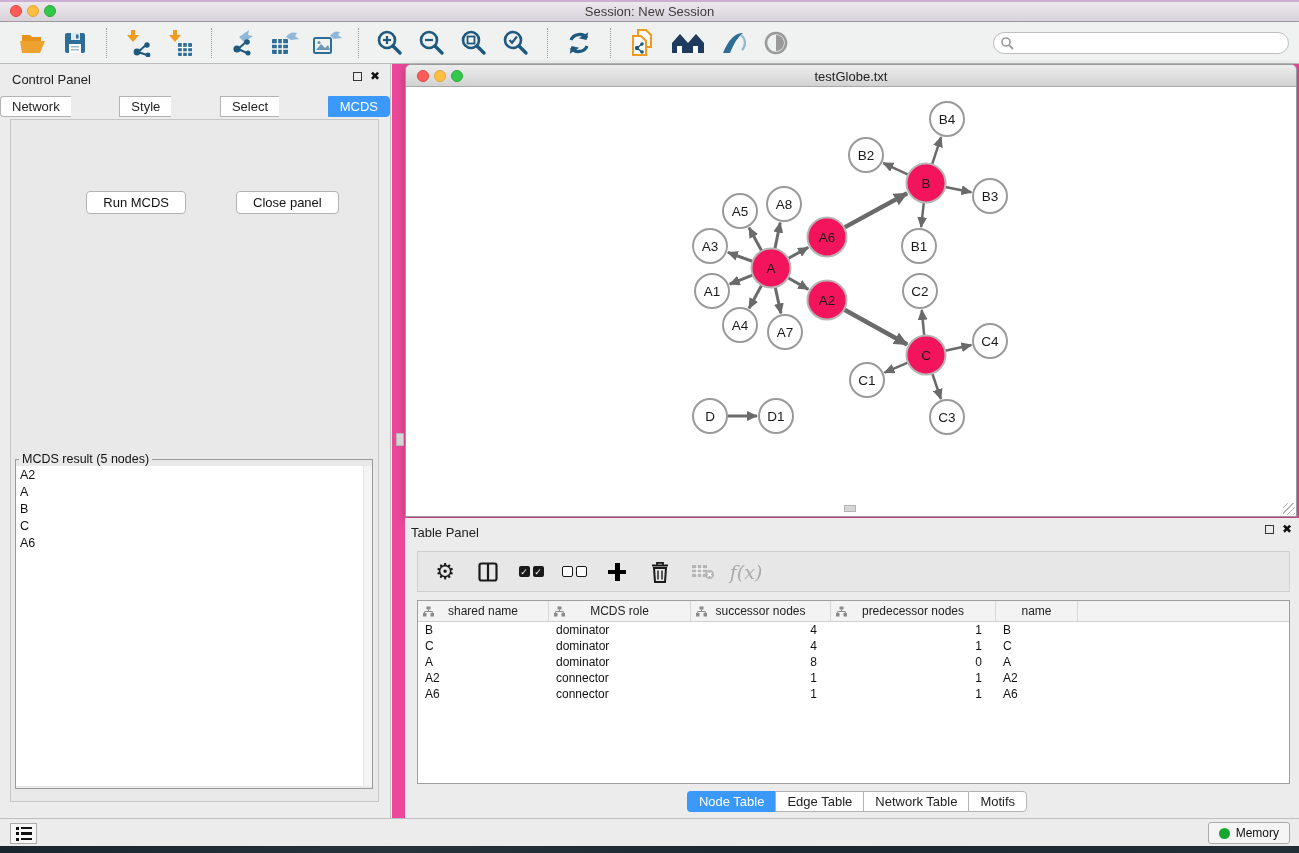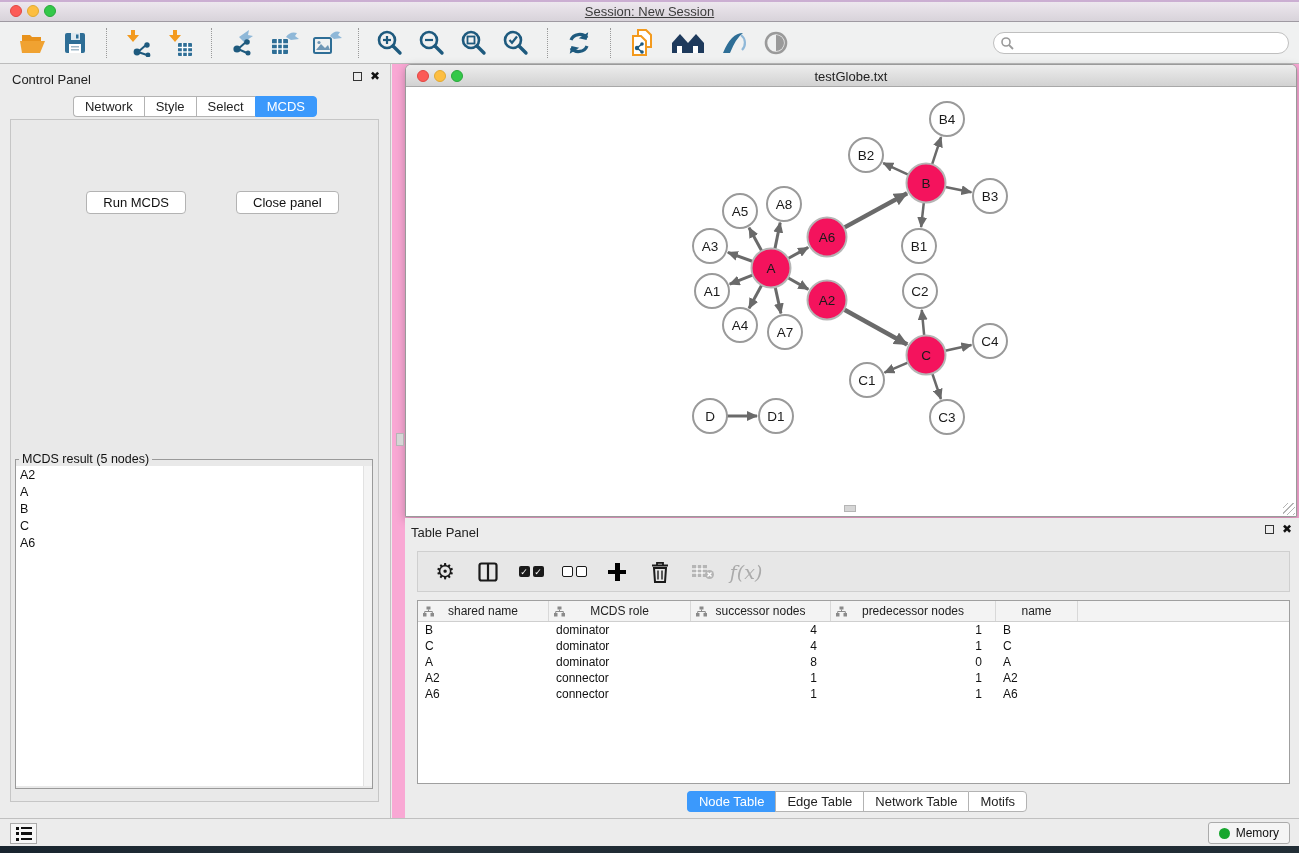--- a/index.html
+++ b/index.html
@@ -7,21 +7,21 @@
   body { font-family: "Liberation Sans", "DejaVu Sans", sans-serif; background:#ececec; position:relative; overflow:hidden; }
 
   
   .titlebar { position:absolute; left:0; top:0; width:1299px; height:22px;
     background:linear-gradient(#efe9f0,#d8d3da); border-bottom:1px solid #9f9aa2; }
   .titlebar::before { content:""; position:absolute; left:0; top:0; right:0; height:2px; background:#cbaed2; }
   .tl-dot { position:absolute; top:5px; width:12px; height:12px; border-radius:50%; }
   .tl-red    { background:#fc5b57; border:1px solid #e14742; }
   .tl-yellow { background:#fdbe41; border:1px solid #e0a932; }
   .tl-green  { background:#34c84a; border:1px solid #2aa83c; }
-  .titlebar .title { position:absolute; width:100%; text-align:center; top:4px; font-size:13px; color:#3c3c3c;text-decoration:underline; }
+  .titlebar .title { position:absolute; width:100%; text-align:center; top:4px; font-size:13px; color:#3c3c3c; }
 
   
   .toolbar { position:absolute; left:0; top:22px; width:1299px; height:42px; background:#f0f1f1;
     border-bottom:1px solid #bcbcbc; display:flex; align-items:center; padding-left:12px; }
   .tbtn { width:30px; height:30px; display:flex; align-items:center; justify-content:center; margin:0 6px; flex:none; }
   .tsep { border-left:1px dotted #9a9a9a; height:30px; margin:0 10px; flex:none; }
   .searchbox { margin-left:auto; margin-right:10px; width:296px; height:22px; border:1px solid #bfbfbf;
     border-radius:11px; background:#fff; display:flex; align-items:center; padding-left:6px; }
   .searchbox input { border:none; outline:none; flex:1; height:18px; font-size:12px; background:transparent; }
 
@@ -30,41 +30,41 @@
   .panel-title { position:absolute; left:12px; top:8px; font-size:13px; color:#222; }
   .win-icons { position:absolute; right:10px; top:7px; display:flex; gap:8px; align-items:center; }
   .float-ic { width:9px; height:9px; border:1.5px solid #333; display:inline-block; }
   .close-ic { font-size:12px; font-weight:700; color:#111; line-height:11px; }
 
   .seg-group { display:flex; }
   .seg { border:1px solid #b3b3b3; border-right:none; background:#fff; padding:2px 11px; font-size:13px; color:#222; cursor:default; }
   .seg:first-child { border-radius:4px 0 0 4px; }
   .seg:last-child  { border-right:1px solid #b3b3b3; border-radius:0 4px 4px 0; }
   .seg.selected { background:#3b99fc; border-color:#3b99fc; color:#fff; }
-  .cp-tabs { position:absolute; left:0; right:0; top:32px; display:flex; justify-content:center; }
+  .cp-tabs { position:absolute; left:0; right:0; top:32px; display:flex; justify-content:space-between; }
 
   .cp-inner { position:absolute; left:10px; right:11px; top:55px; bottom:16px; background:#e9e9e9; border:1px solid #c6c6c6; }
   .opt-label { position:absolute; top:17px; width:100%; text-align:center; font-size:13px; color:#111; }
   .dropdown { position:absolute; left:33px; right:24px; top:37px; height:24px; background:#fff; border:1px solid #b2b2b2;
     border-radius:4px; display:flex; align-items:center; font-size:13px; color:#111; padding-left:8px; }
   .dd-stepper { position:absolute; right:1px; top:1px; bottom:1px; width:19px; border-radius:0 3px 3px 0;
     background:linear-gradient(#5aa9fb,#2b84f2); display:flex; flex-direction:column; align-items:center; justify-content:center; gap:1px; }
   .dd-up    { width:0;height:0;border-left:4px solid transparent;border-right:4px solid transparent;border-bottom:5px solid #fff; }
   .dd-down  { width:0;height:0;border-left:4px solid transparent;border-right:4px solid transparent;border-top:5px solid #fff; }
   .cp-buttons { position:absolute; top:71px; width:100%; display:flex; justify-content:center; gap:14px; }
   .btn { background:#fff; border:1px solid #b3b3b3; border-radius:4px; font-size:13px; color:#111; padding:3px 16px;margin-left:36px; }
 
   .result-fs { position:absolute; left:4px; right:5px; top:332px; bottom:12px; border:1px solid #9a9a9a; background:transparent; }
   .result-fs legend { font-size:12.5px; color:#111; margin-left:3px; padding:0 3px; }
   .result-list { position:absolute; left:0; right:0; top:0; bottom:0; background:#fff; overflow:hidden; }
   .result-item { font-size:12.5px; color:#111; padding:1.5px 0 1.5px 4px; }
   .result-scroll { position:absolute; right:0; top:0; bottom:0; width:9px; background:#f4f4f4; border-left:1px solid #e2e2e2; }
 
   
-  .desktop { position:absolute; left:392px; top:64px; width:907px; height:754px; background:#f9a8d4; }
+  .desktop { position:absolute; left:392px; top:64px; width:907px; height:754px; background:#ec4899; }
   .netframe { position:absolute; left:13px; top:0px; width:892px; height:453px; border:1px solid #9a9a9a;
     border-radius:6px 6px 0 0; box-shadow:0 3px 10px rgba(0,0,0,.25); background:#fff; }
   .net-titlebar { position:absolute; left:0; top:0; right:0; height:22px; border-radius:5px 5px 0 0;
     background:linear-gradient(#ededed,#d2d2d2); border-bottom:1px solid #a8a8a8; }
   .net-titlebar .title { position:absolute; width:100%; top:4px; text-align:center; font-size:13px; color:#222; }
   .net-canvas { position:absolute; left:0; top:22px; right:0; bottom:0; background:#fff; overflow:hidden; }
   .resize-corner { position:absolute; right:1px; bottom:1px; width:12px; height:12px;
     background:repeating-linear-gradient(135deg, transparent 0 3px, #b5b5b5 3px 4px); }
   .split-handle { position:absolute; background:#d6d6d6; border:1px solid #b5b5b5; }
 

